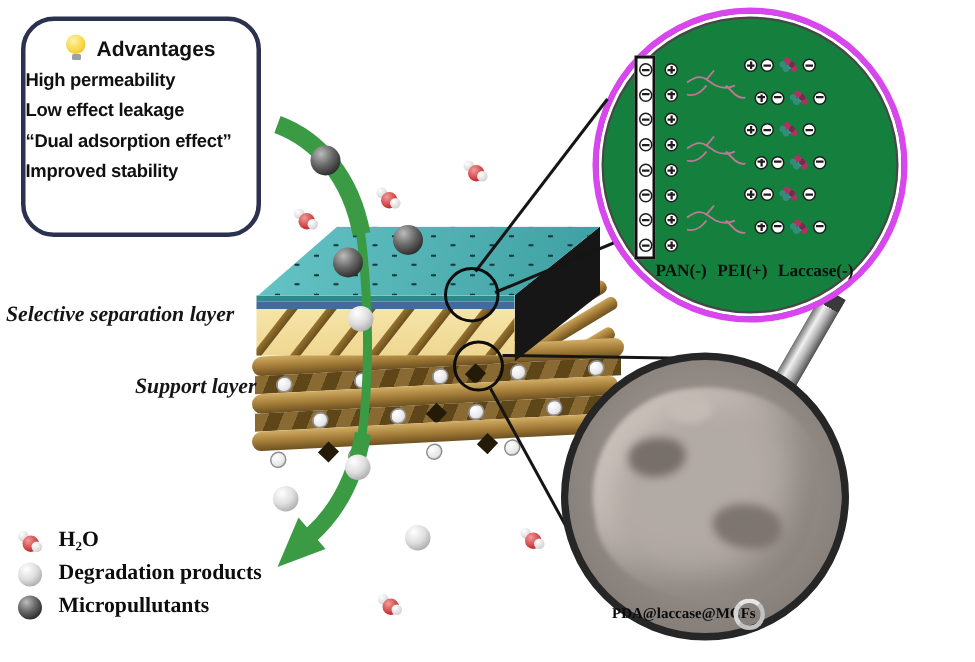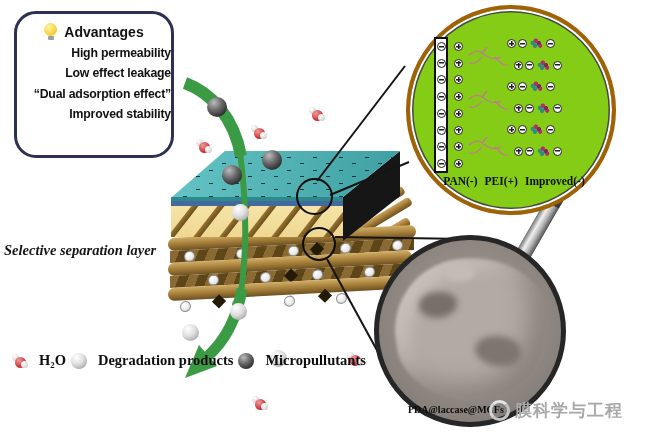--- a/index.html
+++ b/index.html
@@ -11,21 +11,21 @@
   .adv-box{left:14px;top:11px;width:160px;height:147px;border:3.5px solid #2c3150;
            border-radius:22px;background:#fff;z-index:9;box-sizing:border-box;padding-top:9px;}
   .adv-head{display:flex;justify-content:center;align-items:center;gap:7px;
             font-weight:700;font-size:14px;color:#111;}
   .bulb{position:relative;width:13px;height:17px;}
   .bulb .glass{position:absolute;left:0;top:0;width:13px;height:13px;border-radius:50%;
                background:radial-gradient(circle at 38% 32%,#fff3a8,#f7d43e 60%,#e3b41f);}
   .bulb .base{position:absolute;left:3.5px;top:12.5px;width:6px;height:4px;background:#9aa0a8;
               border-radius:1px;}
   .adv-items{margin-top:3px;}
-  .adv-item{text-align:right;font-weight:700;font-size:12.3px;line-height:20.4px;
+  .adv-item{text-align:left;font-weight:700;font-size:12.3px;line-height:20.4px;
             color:#101010;letter-spacing:-0.2px;white-space:nowrap;}
 
   
   .teal-top{left:172px;top:151px;width:228px;height:46px;
     clip-path:polygon(23.2% 0,100% 0,75% 100%,0 100%);
     background-image:
       radial-gradient(ellipse 2.6px 1.3px at 50% 50%, #16393b 72%, transparent 76%),
       radial-gradient(ellipse 2.6px 1.3px at 50% 50%, #16393b 72%, transparent 76%),
       linear-gradient(100deg,#65c4c5,#3e9fa2);
     background-size:26px 13px,26px 13px,100% 100%;
@@ -48,29 +48,29 @@
   .rodend{position:absolute;top:0.5px;width:11px;height:11px;border-radius:50%;
         background:radial-gradient(circle at 35% 30%,#ffffff,#e8e8e8 60%,#bfbfbf);
         border:1px solid #8f8f8f;box-sizing:border-box;}
   .pore{position:absolute;width:10px;height:10px;background:#241a08;transform:rotate(45deg);}
   .ext-rod{position:absolute;height:9px;border-radius:4px;z-index:3;
         background:linear-gradient(180deg,#cda75e,#96702e 60%,#6d5122);
         transform:rotate(-31deg);transform-origin:0 50%;}
 
   
   .layer-label{font-family:"Liberation Serif",serif;font-style:italic;font-weight:700;
-               font-size:14.5px;color:#151515;z-index:9;white-space:nowrap;margin-top:40px;}
+               font-size:14.5px;color:#151515;z-index:9;white-space:nowrap;}
 
   
   .mag-handle{left:549px;top:196px;width:16px;height:172px;z-index:2;
       transform:rotate(30deg);transform-origin:50% 0;border-radius:0 0 7px 7px;
       background:linear-gradient(180deg,#3a3a3a 0 10px,rgba(0,0,0,0) 10px),
                  linear-gradient(90deg,#6e6e6e,#f0f0f0 35%,#b9b9b9 62%,#4e4e4e);}
-  .mag{left:406px;top:5px;width:210px;height:210px;border-radius:50%;background:#84cc16;
-       border:4px solid #a16207;box-sizing:border-box;z-index:3;
+  .mag{left:395px;top:5px;width:210px;height:210px;border-radius:50%;background:#15803d;
+       border:4px solid #d946ef;box-sizing:border-box;z-index:3;
        box-shadow:inset 0 0 0 2px #ffffff, inset 0 0 0 3.5px #474747;}
   .pan-bar{position:absolute;left:24px;top:28px;width:14px;height:136px;border:2px solid #111;
        background:#fff;display:flex;flex-direction:column;align-items:center;
        justify-content:space-between;padding:3px 0;box-sizing:border-box;}
   .pei-col{position:absolute;left:44px;top:33px;height:126px;display:flex;
        flex-direction:column;justify-content:space-between;}
   .chg{width:9px;height:9px;border:1.5px solid #1d1d1d;border-radius:50%;
        background-color:#fff;background-repeat:no-repeat;flex:0 0 auto;box-sizing:border-box;}
   .minus{background-image:linear-gradient(#1d1d1d,#1d1d1d);
        background-size:5px 1.5px;background-position:center;}
@@ -121,21 +121,21 @@
   .water{width:16px;height:14px;z-index:8;}
   .water i{position:absolute;border-radius:50%;display:block;}
   .water .o{width:11px;height:11px;left:3px;top:3px;
      background:radial-gradient(circle at 35% 30%,#f29a9a,#cc3b3b 60%,#8e1f1f);}
   .water .ha{width:7px;height:7px;left:0;top:0;
      background:radial-gradient(circle at 35% 30%,#ffffff,#d6d6d6 70%,#9b9b9b);}
   .water .hb{width:7px;height:7px;left:9px;top:7px;
      background:radial-gradient(circle at 35% 30%,#ffffff,#d6d6d6 70%,#9b9b9b);}
 
   
-  .legend{left:10px;top:351px;z-index:9;display:flex;flex-direction:row;gap:3px;}
+  .legend{left:10px;top:351px;z-index:9;display:flex;flex-direction:column;gap:3px;}
   .leg-row{display:flex;align-items:center;gap:9px;height:19px;}
   .leg-icon{width:20px;display:flex;justify-content:center;}
   .leg-label{font-family:"Liberation Serif",serif;font-weight:700;font-size:14.5px;
      color:#0d0d0d;white-space:nowrap;}
   .leg-row .sphD{width:16px;height:16px;}
   .leg-row .sphL{width:16px;height:16px;}
   .leg-row .water{position:relative;}
 
   
   .watermark{left:489px;top:399px;display:flex;align-items:center;gap:5px;z-index:10;}
@@ -218,21 +218,21 @@
       <div class="lac-row ind">
         <span class="chg plus"></span>
         <span class="chg minus"></span>
         <span class="lac"></span>
         <span class="chg minus"></span>
       </div>
     </div>
     <div class="mag-label">
       <span>PAN(-)</span>
       <span>PEI(+)</span>
-      <span>Improved(-)</span>
+      <span>Laccase(-)</span>
     </div>
   </div>
 
   <div>
     <div class="abs ext-rod" style="left:344px;top:236px;width:78px;"></div>
     <div class="abs ext-rod" style="left:342px;top:222px;width:72px;"></div>
     <div class="abs ext-rod" style="left:352px;top:207px;width:55px;"></div>
     <div class="abs ext-rod" style="left:356px;top:248px;width:62px;"></div>
 
     <div class="abs support">
@@ -355,20 +355,21 @@
     </div>
     <div class="adv-items">
       <div class="adv-item">High permeability</div>
       <div class="adv-item">Low effect leakage</div>
       <div class="adv-item">“Dual adsorption effect”</div>
       <div class="adv-item">Improved stability</div>
     </div>
   </div>
 
   <div class="abs layer-label" style="left:4px;top:202px;">Selective separation layer</div>
+  <div class="abs layer-label" style="left:90px;top:250px;">Support layer</div>
 
   <div class="abs legend">
     <div class="leg-row">
       <span class="leg-icon">
           <span class="water">
             <i class="ha"></i>
             <i class="o"></i>
             <i class="hb"></i>
           </span>
         </span>
@@ -385,16 +386,15 @@
           <span class="sphD"></span>
         </span>
       <span class="leg-label">Micropullutants</span>
     </div>
   </div>
 
   <div class="abs sem-label">PDA@laccase@MCFs</div>
 
   <div class="abs watermark">
     <span class="wm-logo"></span>
-    <span class="wm-text">膜科学与工程</span>
   </div>
 
 </div>
 
 </body></html>

